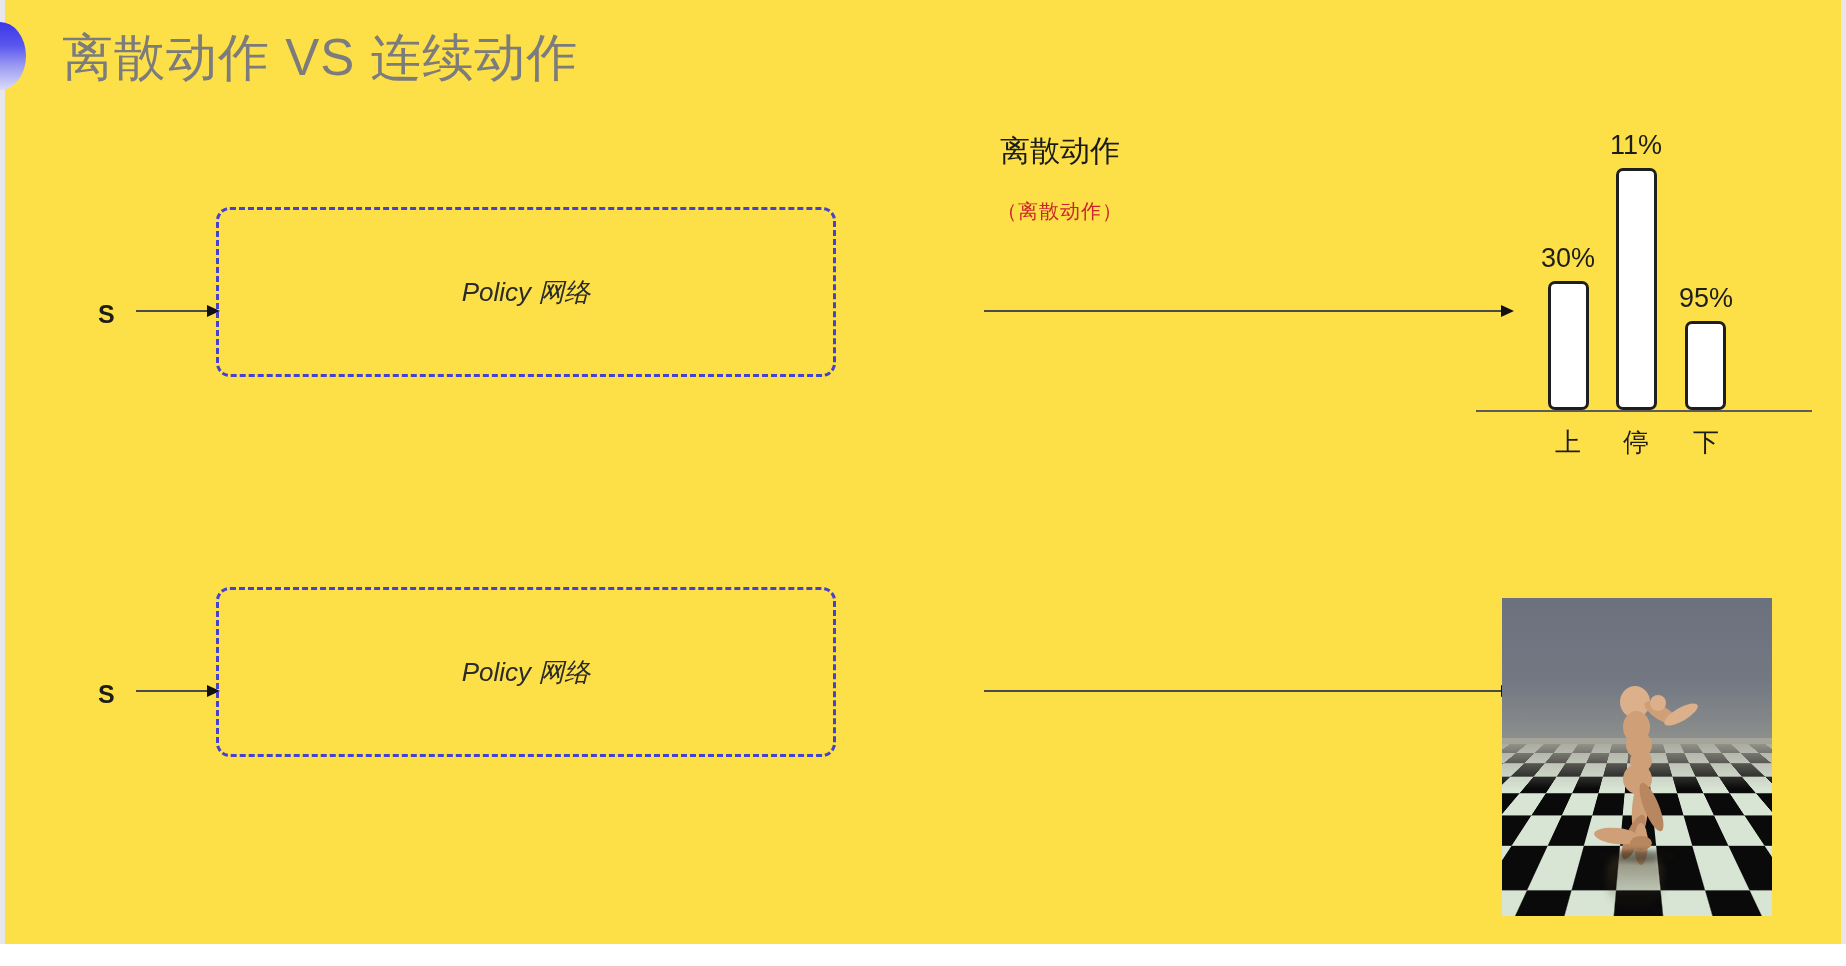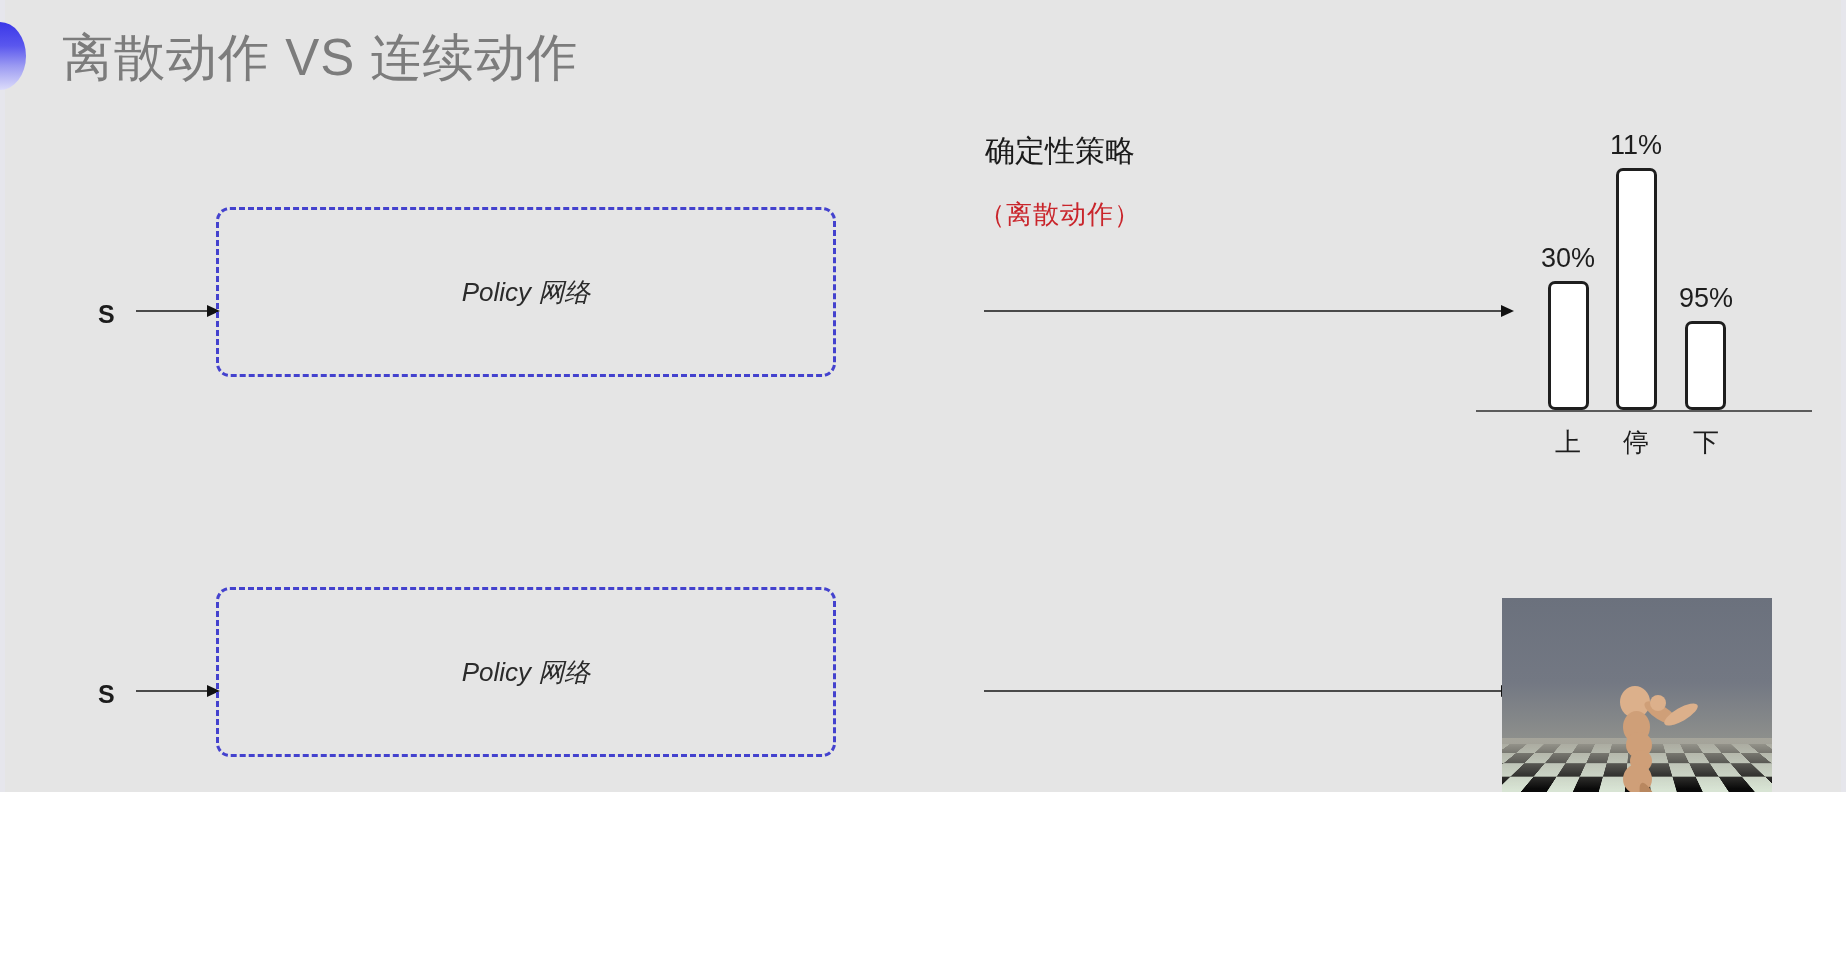--- a/index.html
+++ b/index.html
@@ -7,22 +7,22 @@
     margin: 0;
     padding: 0;
     background: #ffffff;
   }
   body {
     font-family: "Liberation Sans", "DejaVu Sans", sans-serif;
   }
   #slide {
     position: relative;
     width: 1846px;
-    height: 792px;
-    background: #e5e5e5;
+    height: 944px;
+    background: #fde047;
     overflow: hidden;
   }
 
   
   .title-bullet {
     position: absolute;
     left: 0px;
     top: 22px;
     width: 26px;
     height: 68px;
@@ -120,21 +120,21 @@
     font-size: 36px;
     color: #121212;
     line-height: 1.3;
     margin-top: 14px;
   }
   .annot-formula sub {
     font-size: 0.62em;
     font-style: italic;
   }
   .annot-note {
-    font-size: 26px;
+    font-size: 20px;
     color: #C9252B;
     line-height: 1.2;
     margin-top: 30px;
     letter-spacing: 1px;
   }
   #annot-top    { left: 900px; top: 133px; width: 320px; }
   #annot-bottom { left: 900px; top: 513px; width: 320px; }
 
   
   #bar-chart {
@@ -248,21 +248,21 @@
   <div class="policy-box" id="policy-box-top">
     <div class="policy-label">Policy 网络</div>
   </div>
 
   <div class="arrow" id="arrow-out-top">
     <div class="arrow-line" style="width:518px;"></div>
     <div class="arrow-head" style="left:517px;"></div>
   </div>
 
   <div class="policy-annot" id="annot-top">
-    <div class="annot-title">确定性策略</div>
+    <div class="annot-title">离散动作</div>
     <div class="annot-note">（离散动作）</div>
   </div>
 
   <div id="bar-chart">
     <div class="chart-baseline"></div>
 
     <div class="bar" style="left:78px; bottom:-17px; top:186px; height:129px;"></div>
     <div class="bar-value" style="left:98px; top:148px;">30%</div>
     <div class="bar-cat" style="left:98px;">上</div>
 

